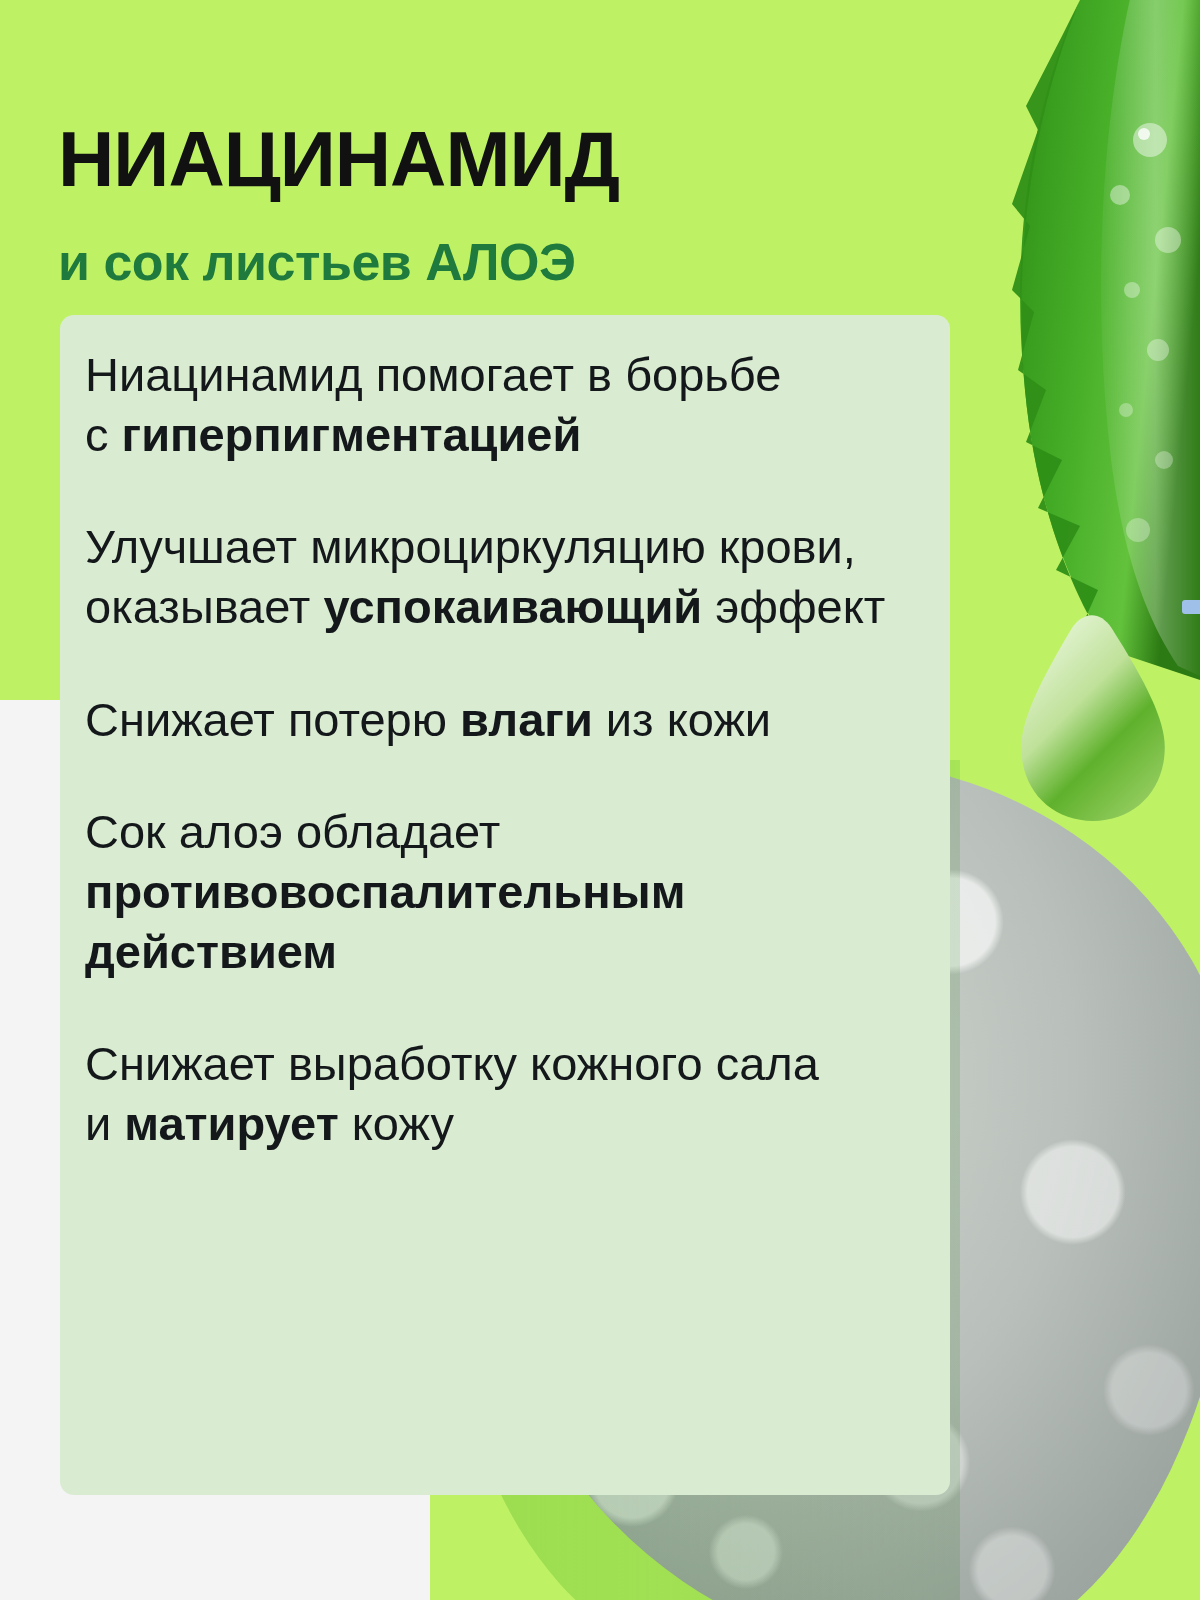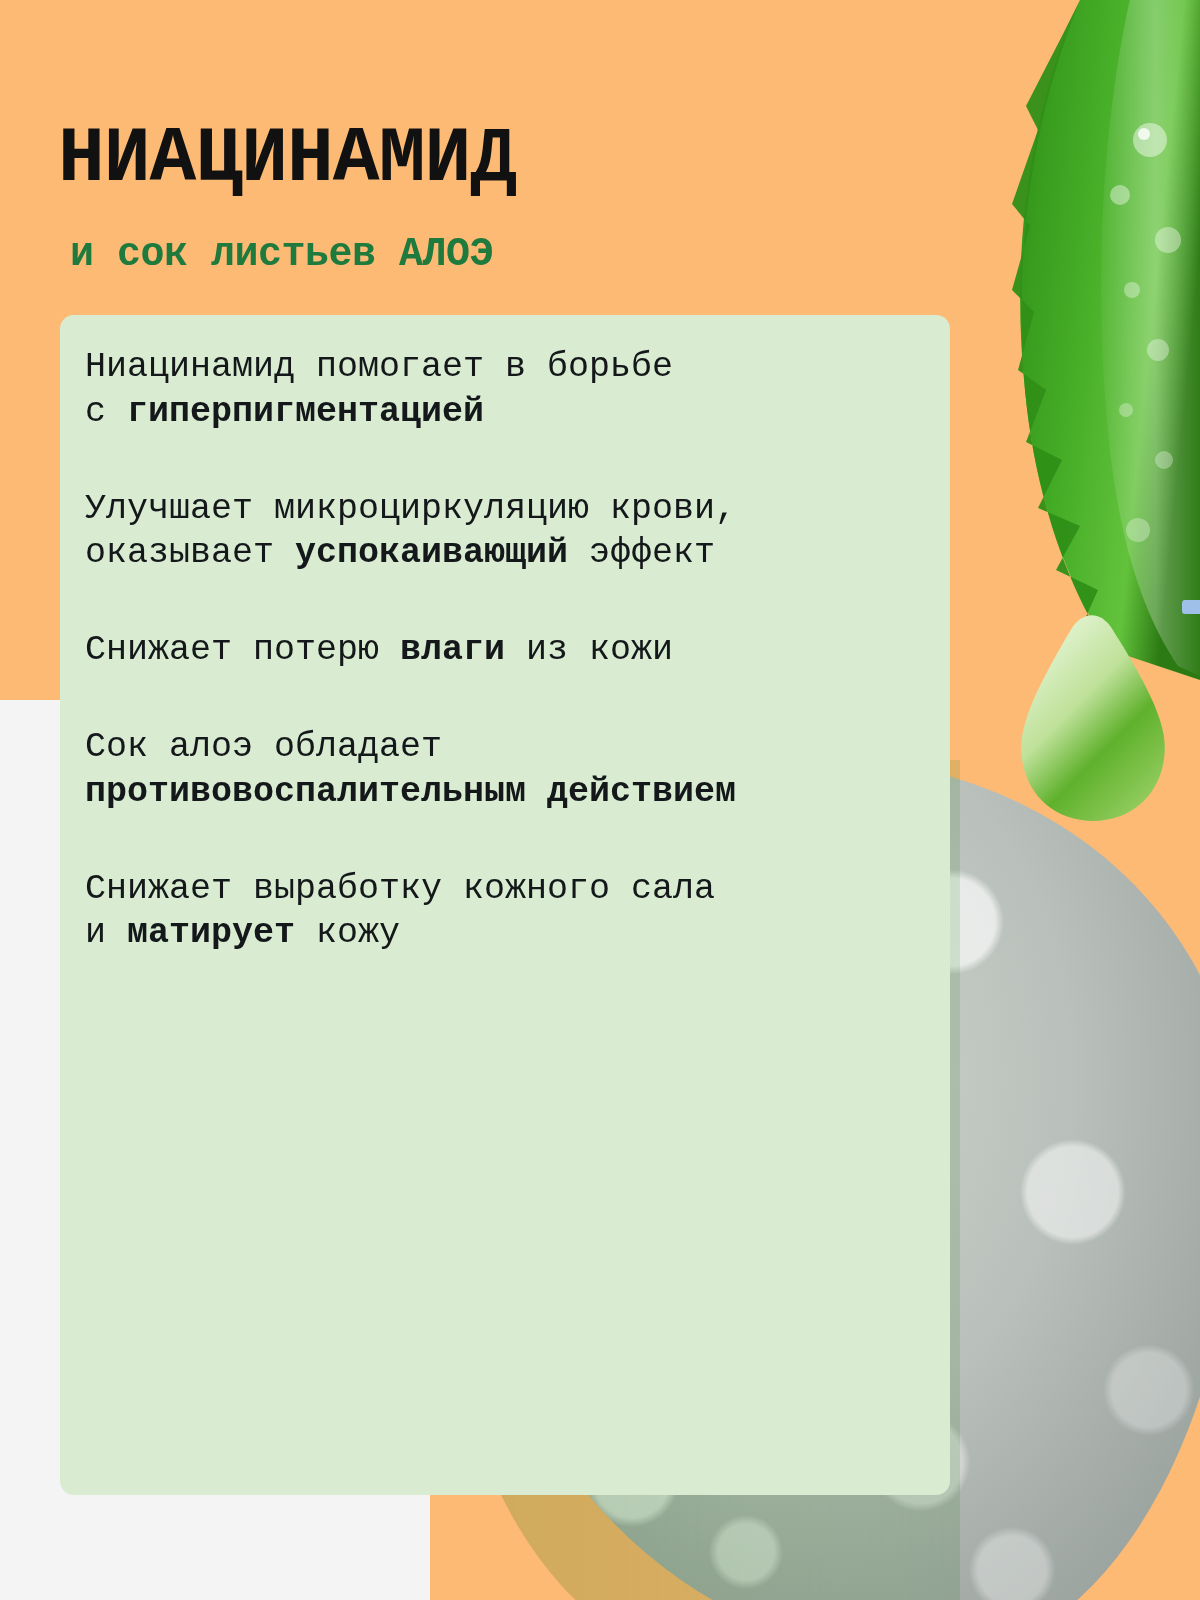--- a/index.html
+++ b/index.html
@@ -10,23 +10,22 @@
     width: 1200px;
     height: 1600px;
     background: #f4f4f4;
     font-family: "Liberation Sans", sans-serif;
     overflow: hidden;
   }
   .poster {
     position: relative;
     width: 1200px;
     height: 1600px;
-    background: #fdba74;
+    background: #bef264;
     overflow: hidden;
-    font-family: Liberation Mono, monospace;
   }
 
   
   .photo-layer {
     position: absolute;
     inset: 0;
     overflow: hidden;
   }
   
   .gel-blob {
@@ -91,23 +90,23 @@
     left: 58px;
     top: 122px;
     font-size: 78px;
     font-weight: 800;
     letter-spacing: -1px;
     color: #111111;
     line-height: 0.95;
   }
   .subtitle {
     position: absolute;
-    left: 70px;
+    left: 58px;
     top: 232px;
-    font-size: 40px;
+    font-size: 52px;
     font-weight: 800;
     color: #1f7a3d;
     letter-spacing: -0.5px;
   }
 
   .panel {
     position: absolute;
     left: 60px;
     top: 315px;
     width: 890px;
@@ -115,21 +114,21 @@
     background: #d9ecd2;
     border-radius: 14px;
   }
   .panel-inner {
     position: absolute;
     left: 85px;
     top: 345px;
     width: 860px;
   }
   .benefit {
-    font-size: 35px;
+    font-size: 47px;
     line-height: 1.28;
     color: #14181a;
     margin-bottom: 52px;
     max-width: 860px;
   }
   .benefit:last-child { margin-bottom: 0; }
   .benefit b { font-weight: 700; }
 
   
   .artifact {

